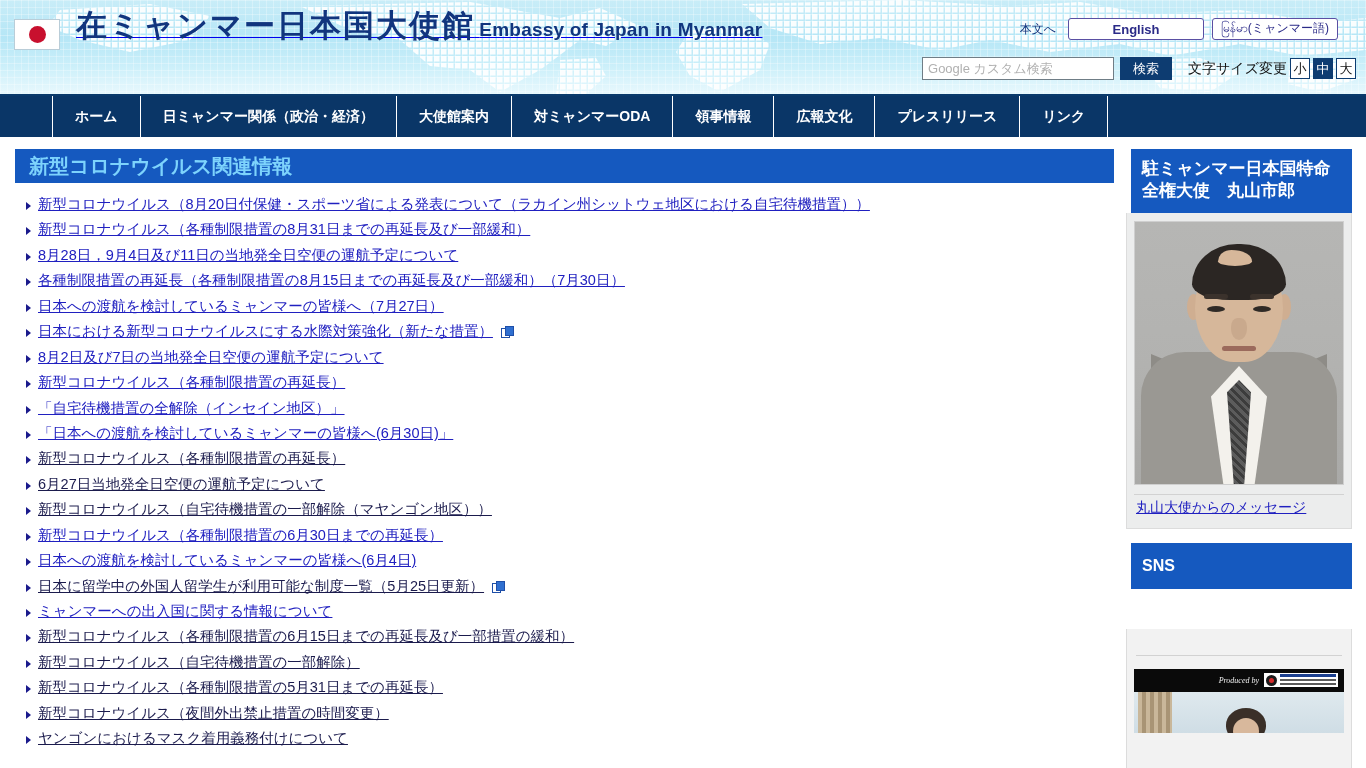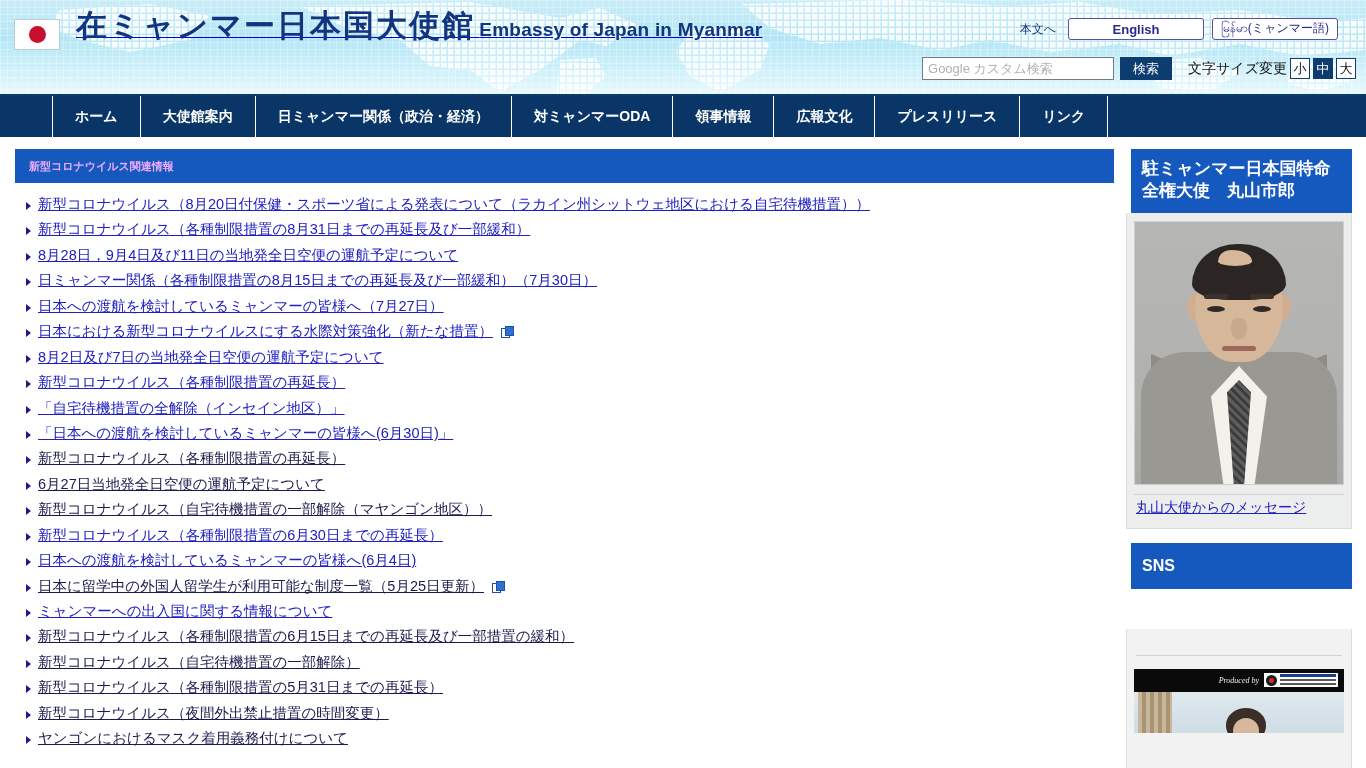--- a/index.html
+++ b/index.html
@@ -141,22 +141,22 @@
     display: flex;
     width: 1366px;
     padding: 12px 10px 0 10px;
     gap: 12px;
   }
   .main-col { width: 1104px; }
   .side-col { width: 226px; }
 
   .section-title {
     background: #1559bf;
-    color: #f0abfc;
-    font-size: 11px; font-weight: bold;
+    color: #7dd3fc;
+    font-size: 20px; font-weight: bold;
     height: 34px;
     display: flex; align-items: center;
     padding-left: 14px;
     border-left: 5px solid #ffffff;
   }
 
   .link-list {
     list-style: none;
     margin: 0; padding: 14px 0 0 14px;
   }
@@ -420,38 +420,38 @@
     <button class="search-btn">検索</button>
     <span class="fontsize-label">文字サイズ変更</span>
     <span class="fs-btn">小</span>
     <span class="fs-btn active">中</span>
     <span class="fs-btn">大</span>
   </div>
 </div>
 
 <nav class="nav" id="nav">
     <a class="nav-item" href="#">ホーム</a>
+    <a class="nav-item" href="#">日ミャンマー関係（政治・経済）</a>
     <a class="nav-item" href="#">大使館案内</a>
-    <a class="nav-item" href="#">日ミャンマー関係（政治・経済）</a>
     <a class="nav-item" href="#">対ミャンマーODA</a>
     <a class="nav-item" href="#">領事情報</a>
     <a class="nav-item" href="#">広報文化</a>
     <a class="nav-item" href="#">プレスリリース</a>
     <a class="nav-item" href="#">リンク</a>
   </nav>
 
 <div class="page">
 
   <div class="main-col">
     <div class="section-title">新型コロナウイルス関連情報</div>
     <ul class="link-list" id="link-list">
         <li><a href="#" class="">新型コロナウイルス（8月20日付保健・スポーツ省による発表について（ラカイン州シットウェ地区における自宅待機措置））</a></li>
         <li><a href="#" class="">新型コロナウイルス（各種制限措置の8月31日までの再延長及び一部緩和）</a></li>
         <li><a href="#" class="">8月28日，9月4日及び11日の当地発全日空便の運航予定について</a></li>
-        <li><a href="#" class="">日ミャンマー関係（各種制限措置の8月15日までの再延長及び一部緩和）（7月30日）</a></li>
+        <li><a href="#" class="">各種制限措置の再延長（各種制限措置の8月15日までの再延長及び一部緩和）（7月30日）</a></li>
         <li><a href="#" class="">日本への渡航を検討しているミャンマーの皆様へ（7月27日）</a></li>
         <li><a href="#" class="">日本における新型コロナウイルスにする水際対策強化（新たな措置）</a><span class="ext-icon"></span></li>
         <li><a href="#" class="">8月2日及び7日の当地発全日空便の運航予定について</a></li>
         <li><a href="#" class="">新型コロナウイルス（各種制限措置の再延長）</a></li>
         <li><a href="#" class="">「自宅待機措置の全解除（インセイン地区）」</a></li>
         <li><a href="#" class="">「日本への渡航を検討しているミャンマーの皆様へ(6月30日)」</a></li>
         <li><a href="#" class="visited">新型コロナウイルス（各種制限措置の再延長）</a></li>
         <li><a href="#" class="visited">6月27日当地発全日空便の運航予定について</a></li>
         <li><a href="#" class="visited">新型コロナウイルス（自宅待機措置の一部解除（マヤンゴン地区））</a></li>
         <li><a href="#" class="">新型コロナウイルス（各種制限措置の6月30日までの再延長）</a></li>

